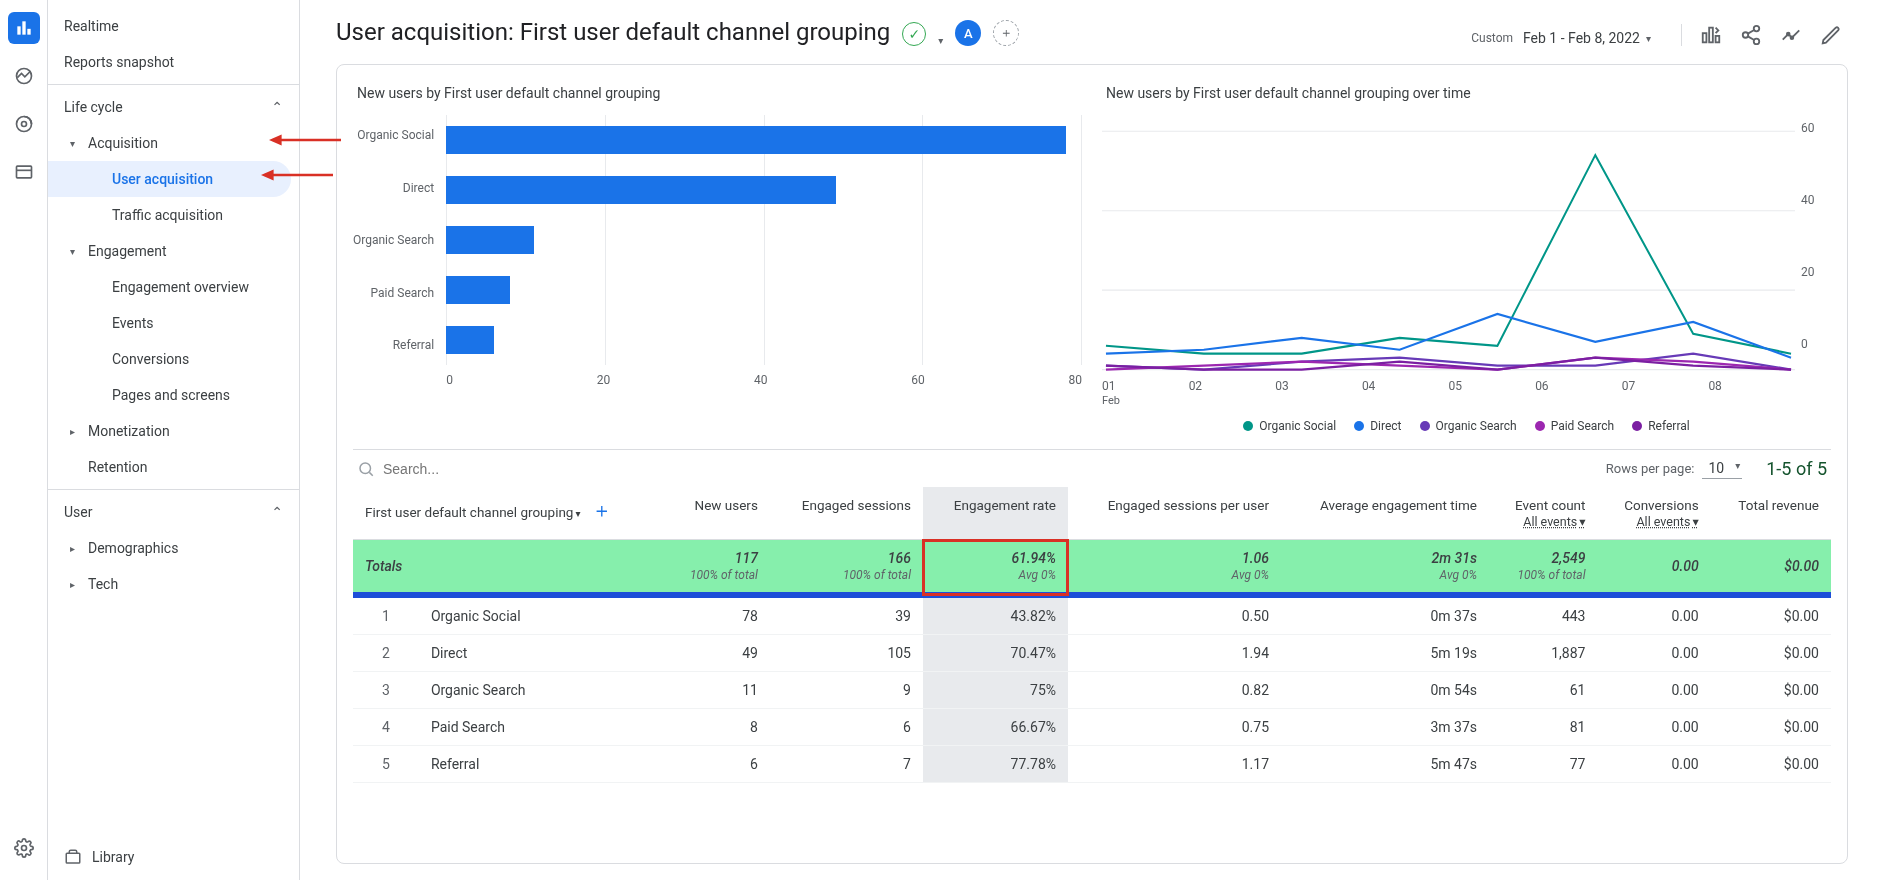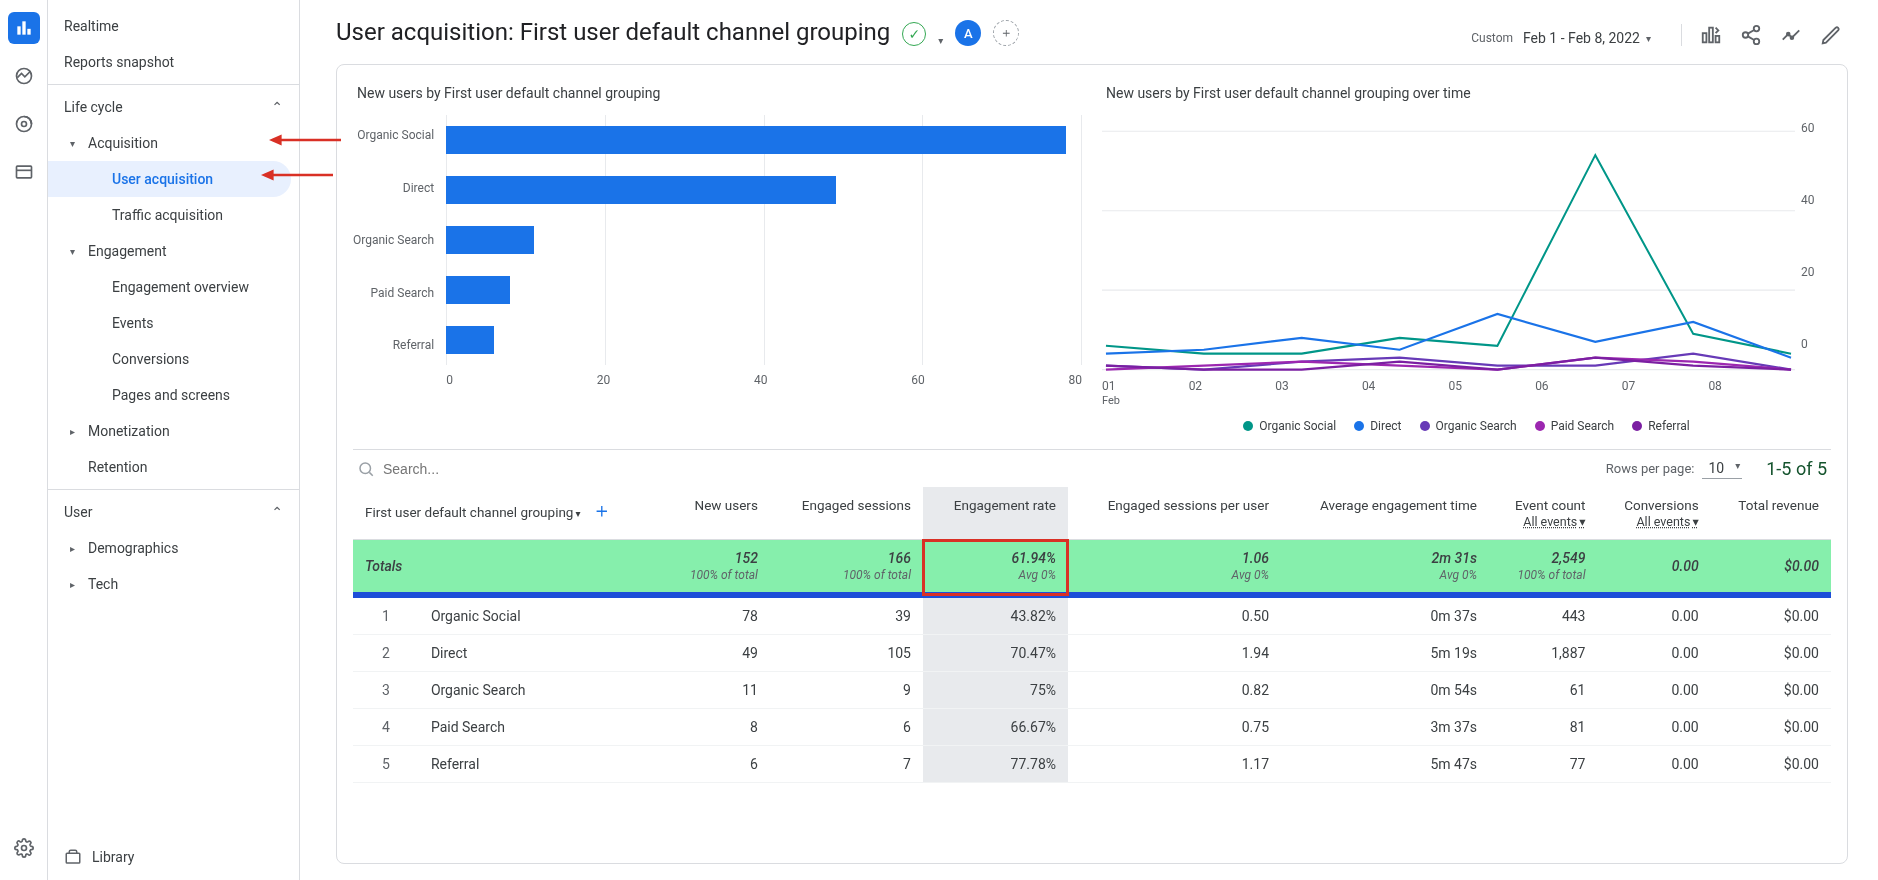--- a/index.html
+++ b/index.html
@@ -504,21 +504,21 @@
           <th>
             <span>Conversions</span><br>
             <span class="sublink"><span>All events</span> ▾</span>
           </th>
           <th>Total revenue</th>
         </tr>
       </thead>
       <tbody id="tbody">
         <tr class="totals">
           <td class="first" colspan="2">Totals</td>
-          <td><span>152</span><span class="sub">100% of total</span></td>
+          <td><span>117</span><span class="sub">100% of total</span></td>
           <td><span>166</span><span class="sub">100% of total</span></td>
           <td class="hl red-box"><span>61.94%</span><span class="sub">Avg 0%</span></td>
           <td><span>1.06</span><span class="sub">Avg 0%</span></td>
           <td><span>2m 31s</span><span class="sub">Avg 0%</span></td>
           <td><span>2,549</span><span class="sub">100% of total</span></td>
           <td>0.00</td>
           <td>$0.00</td>
         </tr>
       <tr>
             <td class="idx">1</td>

